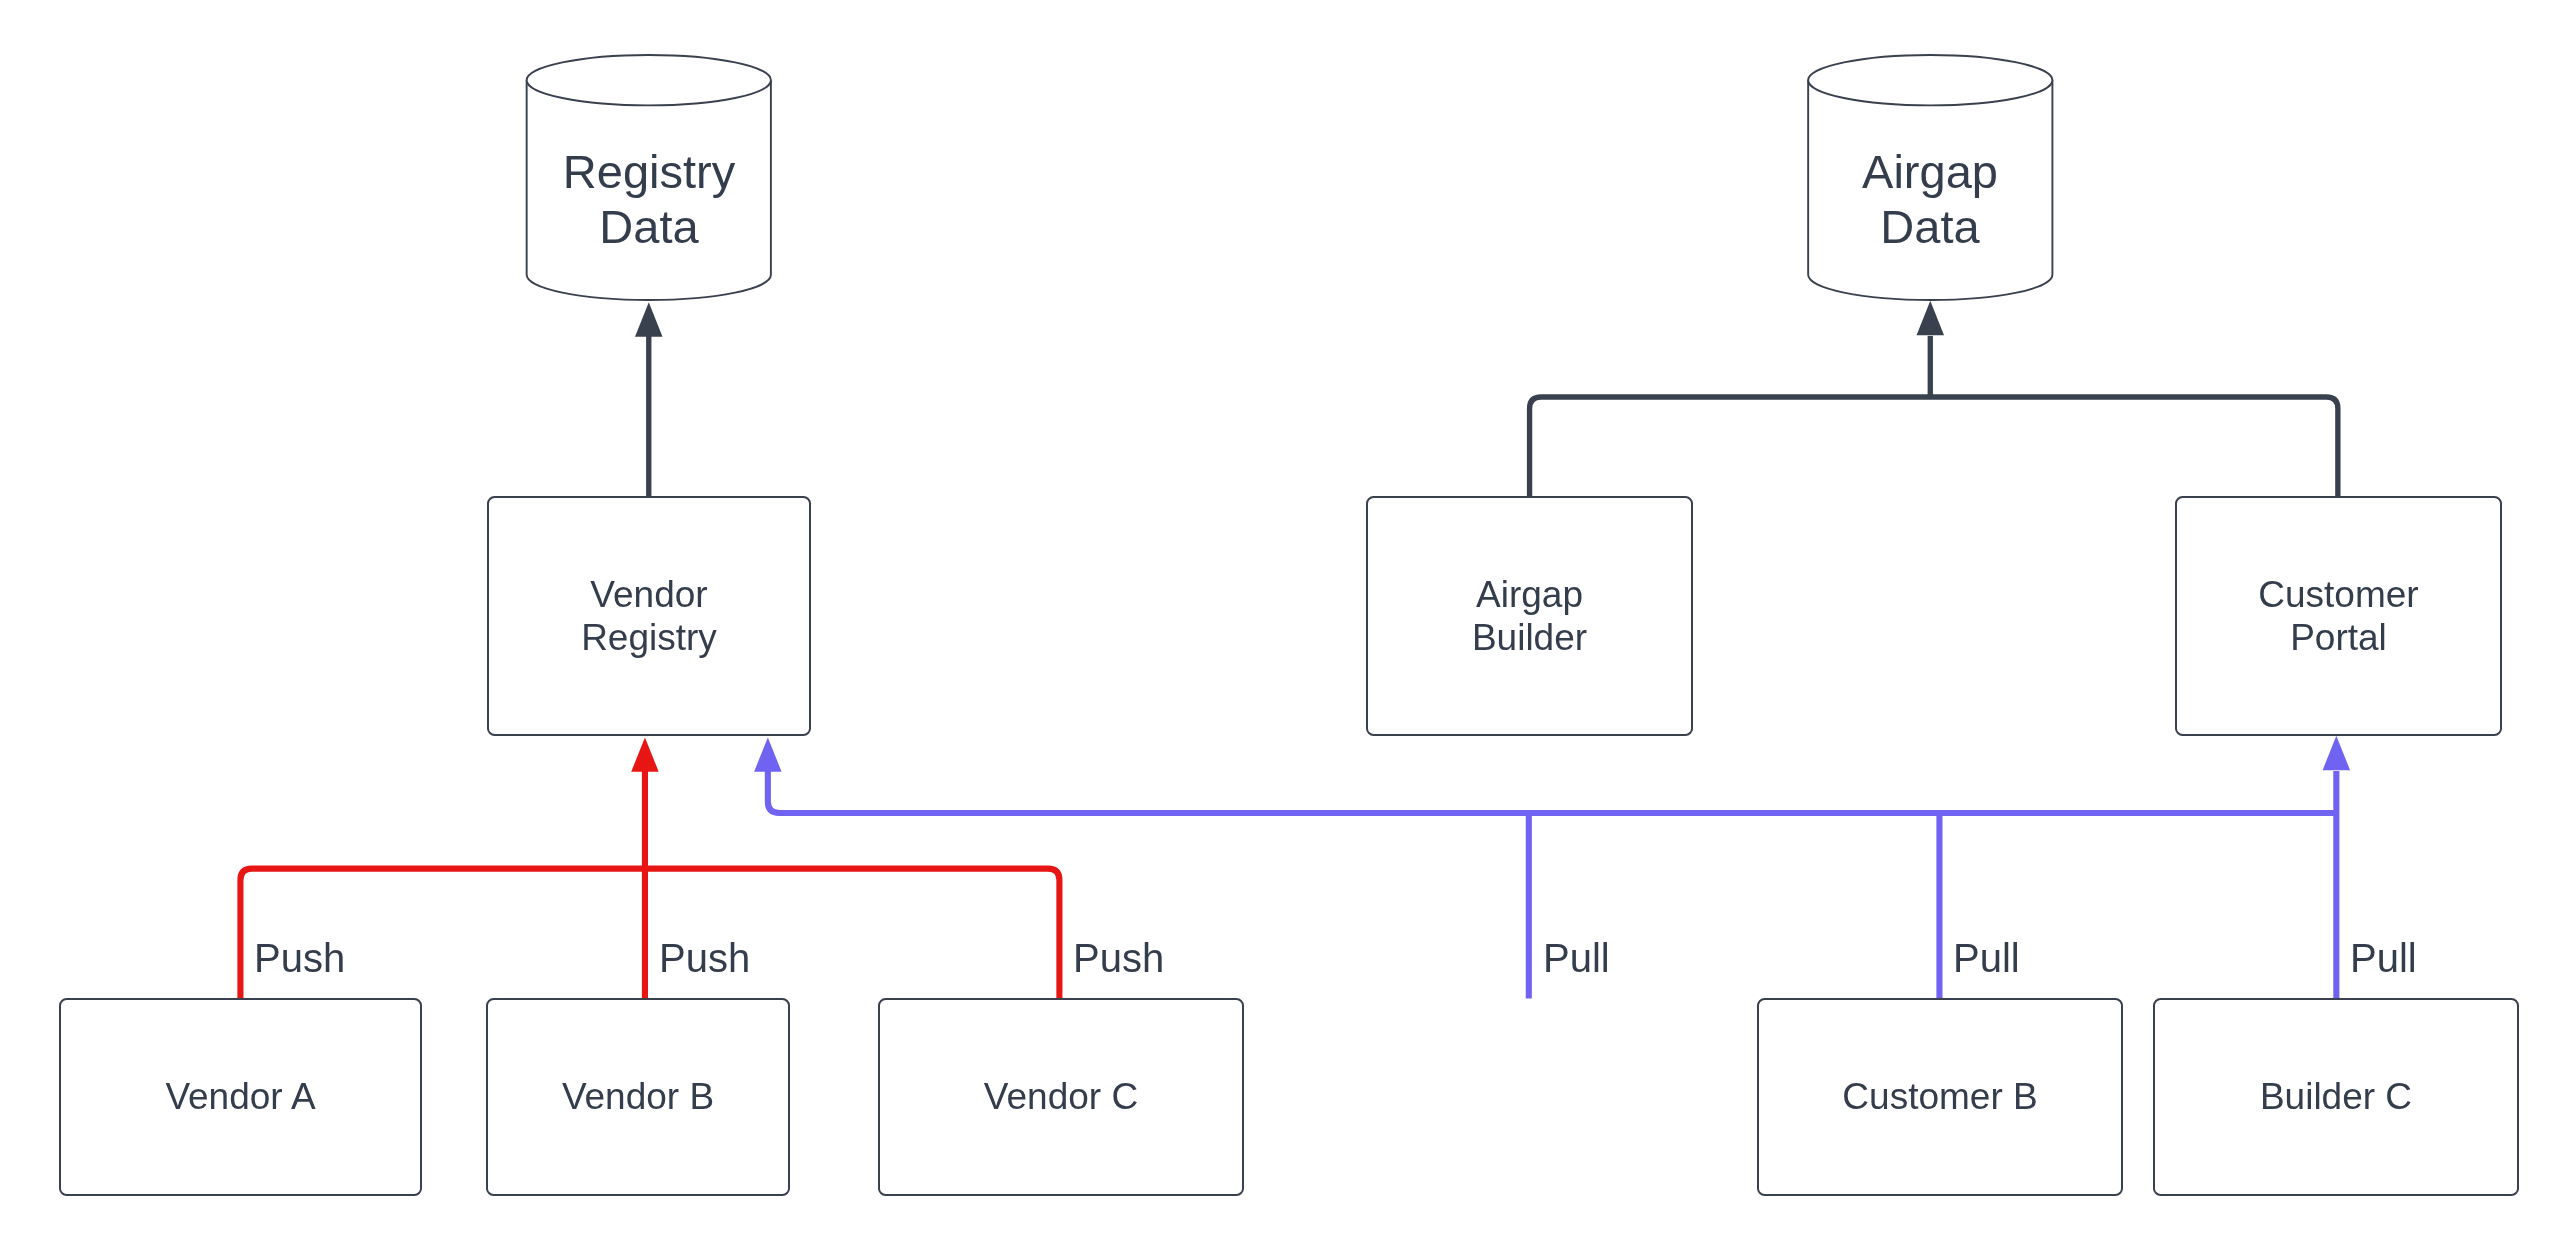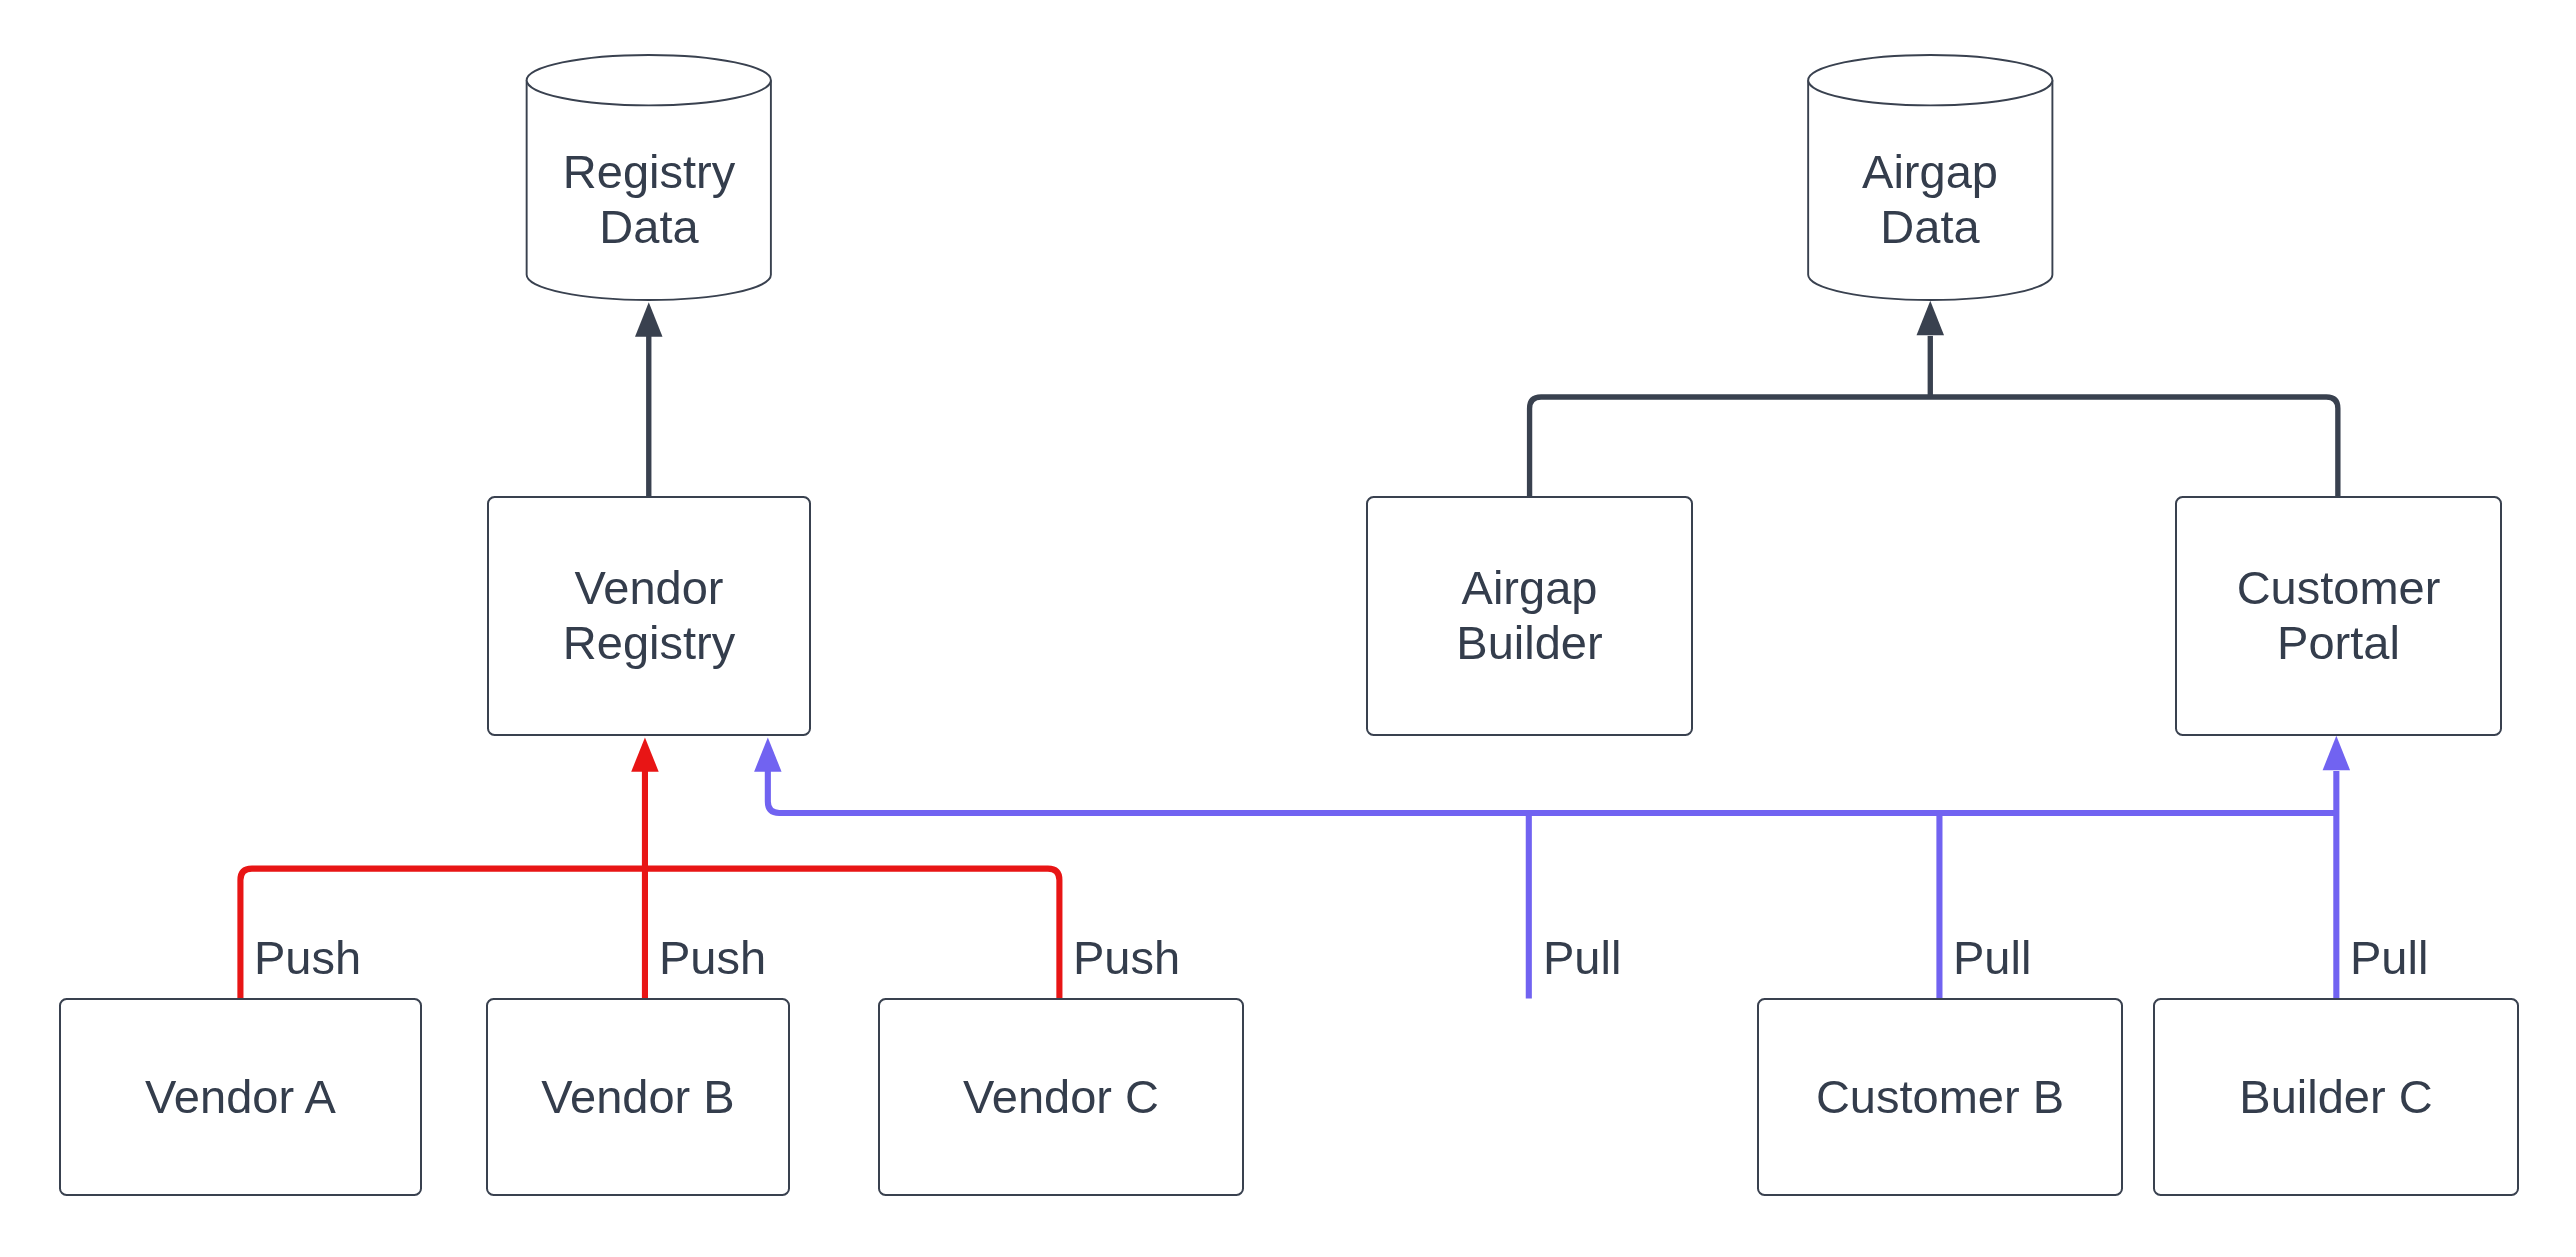--- a/index.html
+++ b/index.html
@@ -21,21 +21,21 @@
     position: absolute;
     box-sizing: border-box;
     background: #ffffff;
     border: 2.3px solid #39414f;
     border-radius: 7.6px;
     display: flex;
     align-items: center;
     justify-content: center;
     text-align: center;
     white-space: pre-line;
-    font-size: 47px;
+    font-size: 37px;
     line-height: 1.17;
     color: #343d4c;
   }
   
   .n-vendor-registry { left: 487px;  top: 496px; width: 324px; height: 240px; }
   .n-airgap-builder  { left: 1366px; top: 496px; width: 327px; height: 240px; }
   .n-customer-portal { left: 2175px; top: 496px; width: 327px; height: 240px; }
   
   .n-vendor-a   { left: 59px;   top: 998px; width: 363px; height: 198px; }
   .n-vendor-b   { left: 486px;  top: 998px; width: 304px; height: 198px; }
@@ -54,21 +54,21 @@
     font-size: 47px;
     line-height: 1.17;
     color: #343d4c;
   }
   .db-registry { left: 527px;  top: 99px; width: 244px; height: 201px; }
   .db-airgap   { left: 1808px; top: 99px; width: 244px; height: 201px; }
   
   .edge-label {
     position: absolute;
     top: 933px;
-    font-size: 47px;
+    font-size: 40px;
     line-height: 50px;
     color: #343d4c;
     white-space: nowrap;
   }
   .el-push-a { left: 254px; }
   .el-push-b { left: 659px; }
   .el-push-c { left: 1073px; }
   .el-pull-a { left: 1543px; }
   .el-pull-b { left: 1953px; }
   .el-pull-c { left: 2350px; }

